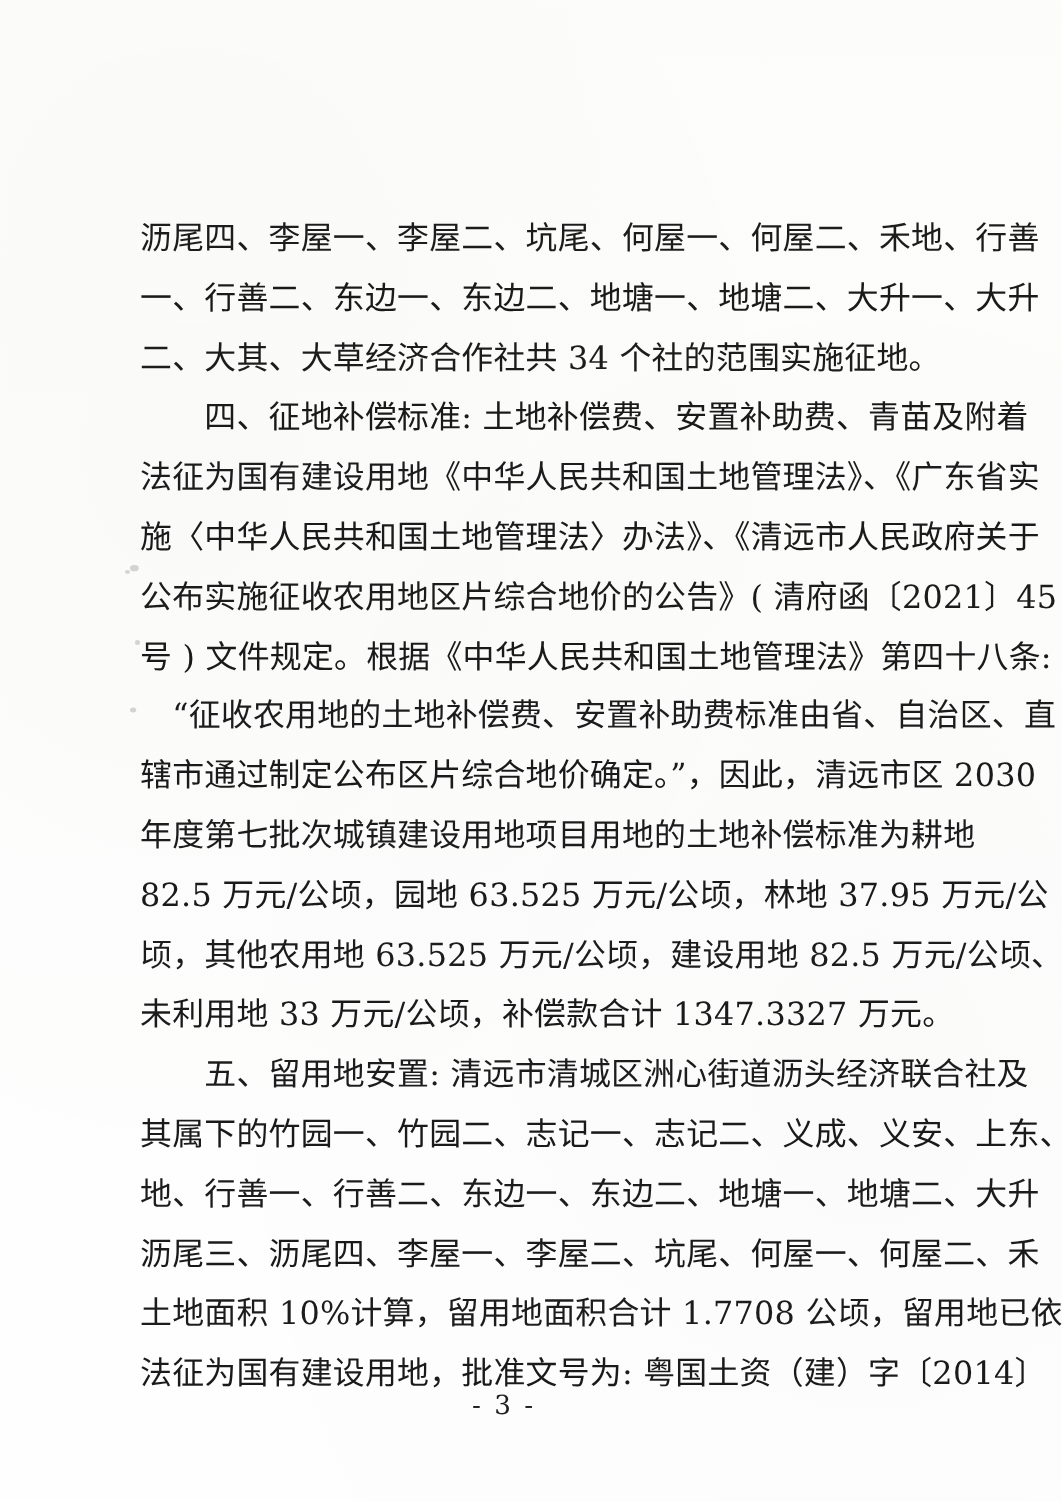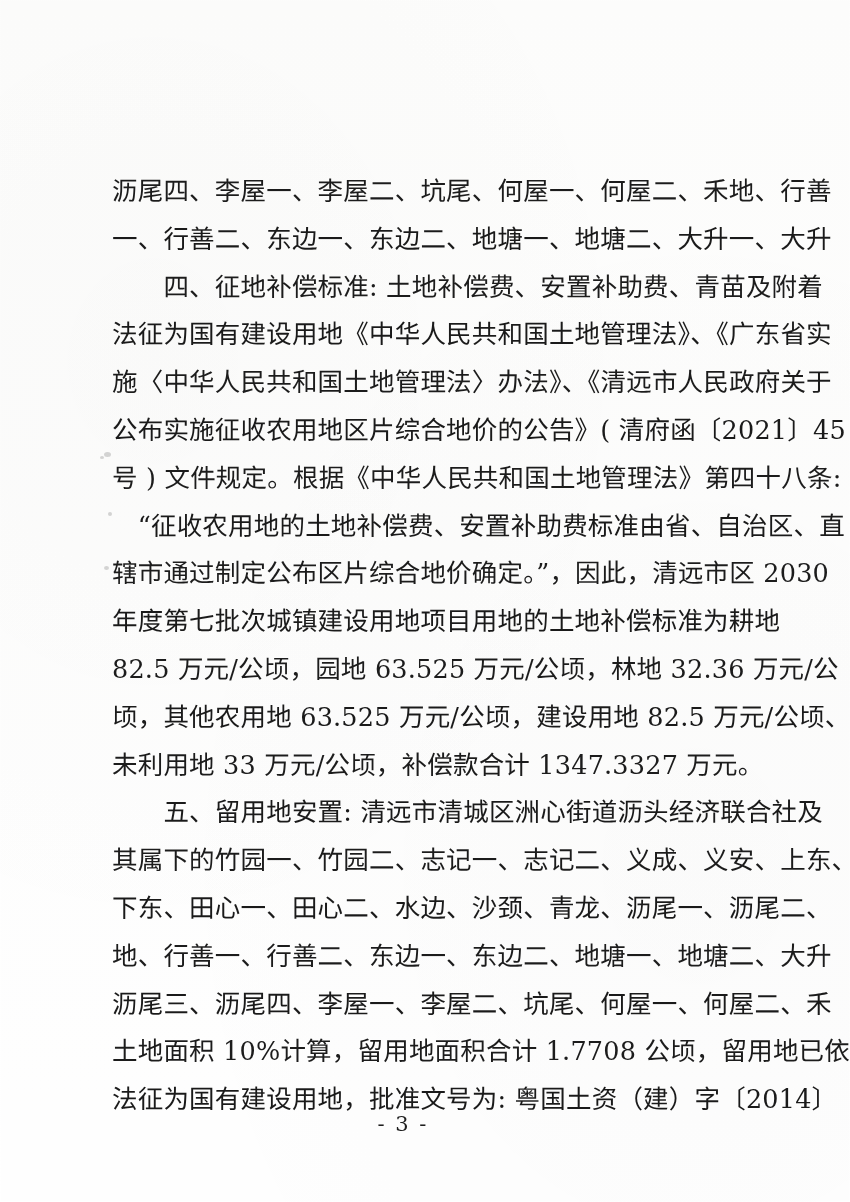--- a/index.html
+++ b/index.html
@@ -82,34 +82,34 @@
   <div class="scan-tint"></div>
 
   <div class="speck" style="left:104px; top:452px; width:7px; height:5px;"></div>
   <div class="speck" style="left:108px; top:512px; width:4px; height:4px;"></div>
   <div class="speck" style="left:104px; top:566px; width:5px; height:4px;"></div>
   <div class="speck" style="left:100px; top:456px; width:4px; height:3px;"></div>
 
   <div class="text-block">
     <div class="doc-line">沥尾四、李屋一、李屋二、坑尾、何屋一、何屋二、禾地、行善</div>
     <div class="doc-line">一、行善二、东边一、东边二、地塘一、地塘二、大升一、大升</div>
+    <div class="doc-line">二、大其、大草经济合作社共 34 个社的范围实施征地。</div>
     <div class="doc-line">　　四、征地补偿标准: 土地补偿费、安置补助费、青苗及附着</div>
     <div class="doc-line">法征为国有建设用地《中华人民共和国土地管理法》、《广东省实</div>
     <div class="doc-line">施〈中华人民共和国土地管理法〉办法》、《清远市人民政府关于</div>
     <div class="doc-line">公布实施征收农用地区片综合地价的公告》( 清府函〔2021〕45</div>
     <div class="doc-line">号 ) 文件规定。根据《中华人民共和国土地管理法》第四十八条:</div>
     <div class="doc-line">　“征收农用地的土地补偿费、安置补助费标准由省、自治区、直</div>
     <div class="doc-line">辖市通过制定公布区片综合地价确定。”，因此，清远市区 2030</div>
     <div class="doc-line">年度第七批次城镇建设用地项目用地的土地补偿标准为耕地</div>
-    <div class="doc-line">82.5 万元/公顷，园地 63.525 万元/公顷，林地 32.36 万元/公</div>
+    <div class="doc-line">82.5 万元/公顷，园地 63.525 万元/公顷，林地 37.95 万元/公</div>
     <div class="doc-line">顷，其他农用地 63.525 万元/公顷，建设用地 82.5 万元/公顷、</div>
     <div class="doc-line">未利用地 33 万元/公顷，补偿款合计 1347.3327 万元。</div>
     <div class="doc-line">　　五、留用地安置: 清远市清城区洲心街道沥头经济联合社及</div>
     <div class="doc-line">其属下的竹园一、竹园二、志记一、志记二、义成、义安、上东、</div>
-    <div class="doc-line">下东、田心一、田心二、水边、沙颈、青龙、沥尾一、沥尾二、</div>
     <div class="doc-line">地、行善一、行善二、东边一、东边二、地塘一、地塘二、大升</div>
     <div class="doc-line">沥尾三、沥尾四、李屋一、李屋二、坑尾、何屋一、何屋二、禾</div>
     <div class="doc-line">土地面积 10%计算，留用地面积合计 1.7708 公顷，留用地已依</div>
     <div class="doc-line">法征为国有建设用地，批准文号为: 粤国土资（建）字〔2014〕</div>
   </div>
 
   <div class="page-number">- 3 -</div>
 
 </div>
 

